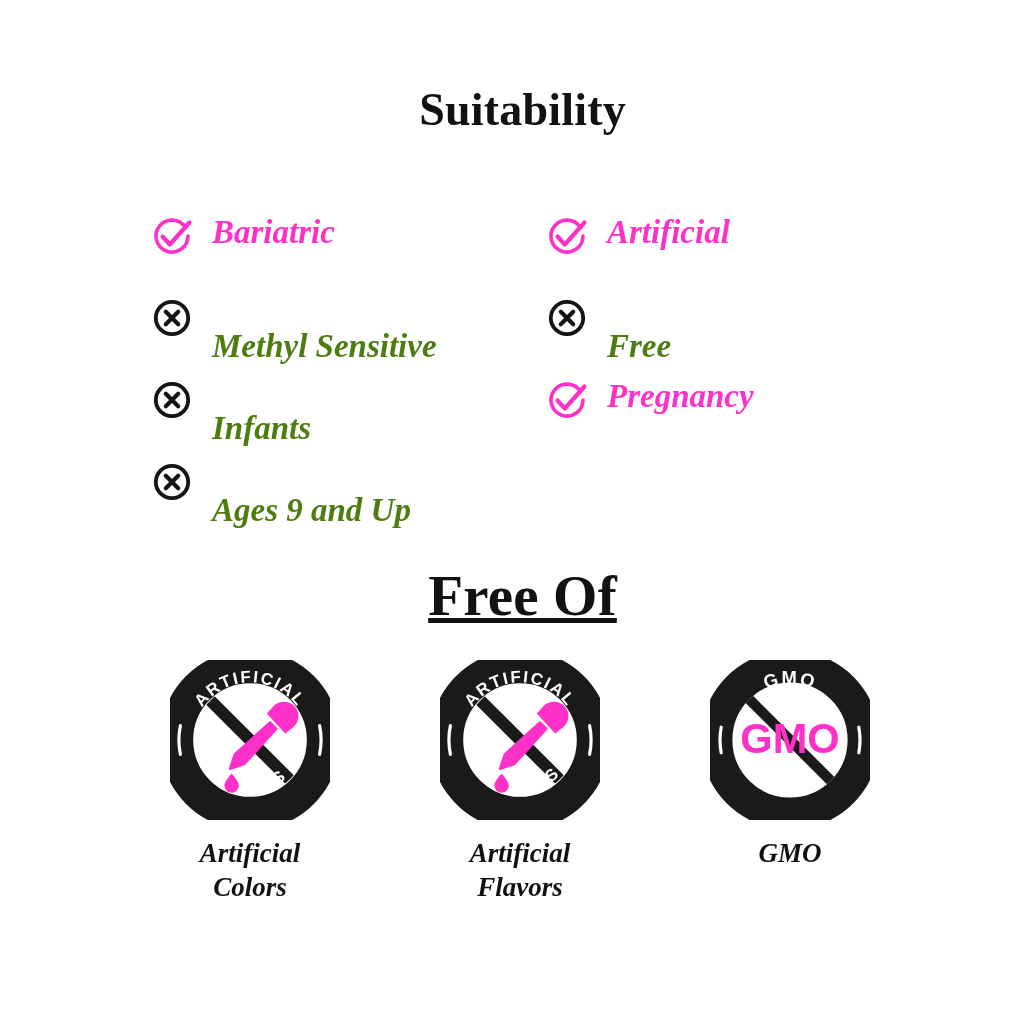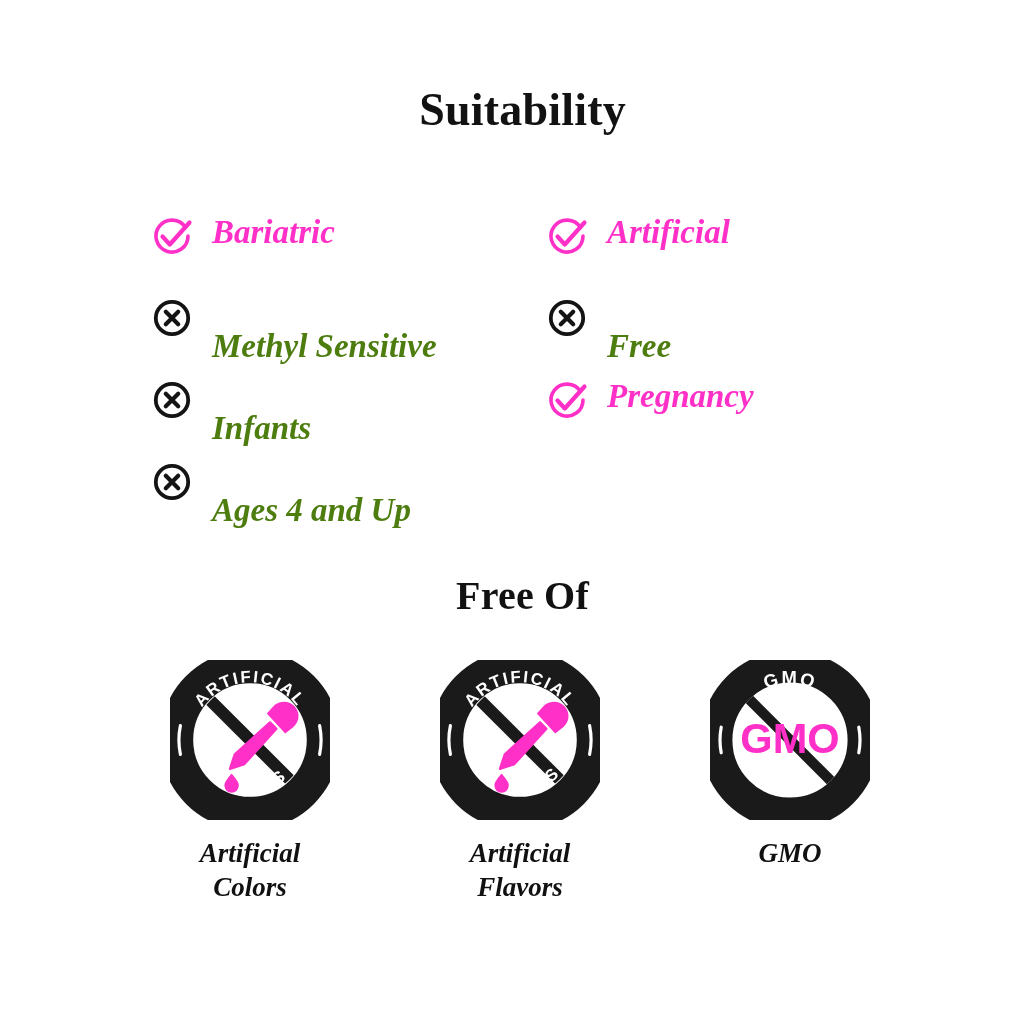--- a/index.html
+++ b/index.html
@@ -39,22 +39,23 @@
     right: 0;
     top: 84px;
     font-size: 46px;
     line-height: 52px;
   }
   #freeof-title {
     position: absolute;
     left: 0;
     right: 0;
     top: 572px;
-    font-size: 40px;
+    font-size: 57px;
     line-height: 48px;
+    text-decoration: underline;
   }
 
   
   .suit-grid {
     position: absolute;
     left: 150px;
     top: 214px;
     width: 740px;
     display: grid;
     grid-template-columns: 395px 345px;
@@ -171,21 +172,21 @@
       </svg>
       <div class="suit-label yes">Pregnancy</div>
     </div>
 
 
     <div class="suit-item">
       <svg class="suit-icon" viewBox="0 0 44 44">
         <circle cx="22" cy="22" r="16.2" fill="none" stroke="#141414" stroke-width="3.8"></circle>
         <path d="M15.8 15.8 L28.2 28.2 M28.2 15.8 L15.8 28.2" stroke="#141414" stroke-width="4.2" stroke-linecap="round"></path>
       </svg>
-      <div class="suit-label no">Ages 4 and Up</div>
+      <div class="suit-label no">Ages 9 and Up</div>
     </div>
 
   </div>
 
   <div id="freeof-title" class="section-title">Free Of</div>
 
   <div class="freeof-row">
 
     <div class="badge-block">
       <svg class="badge-mark" viewBox="0 0 200 200">

